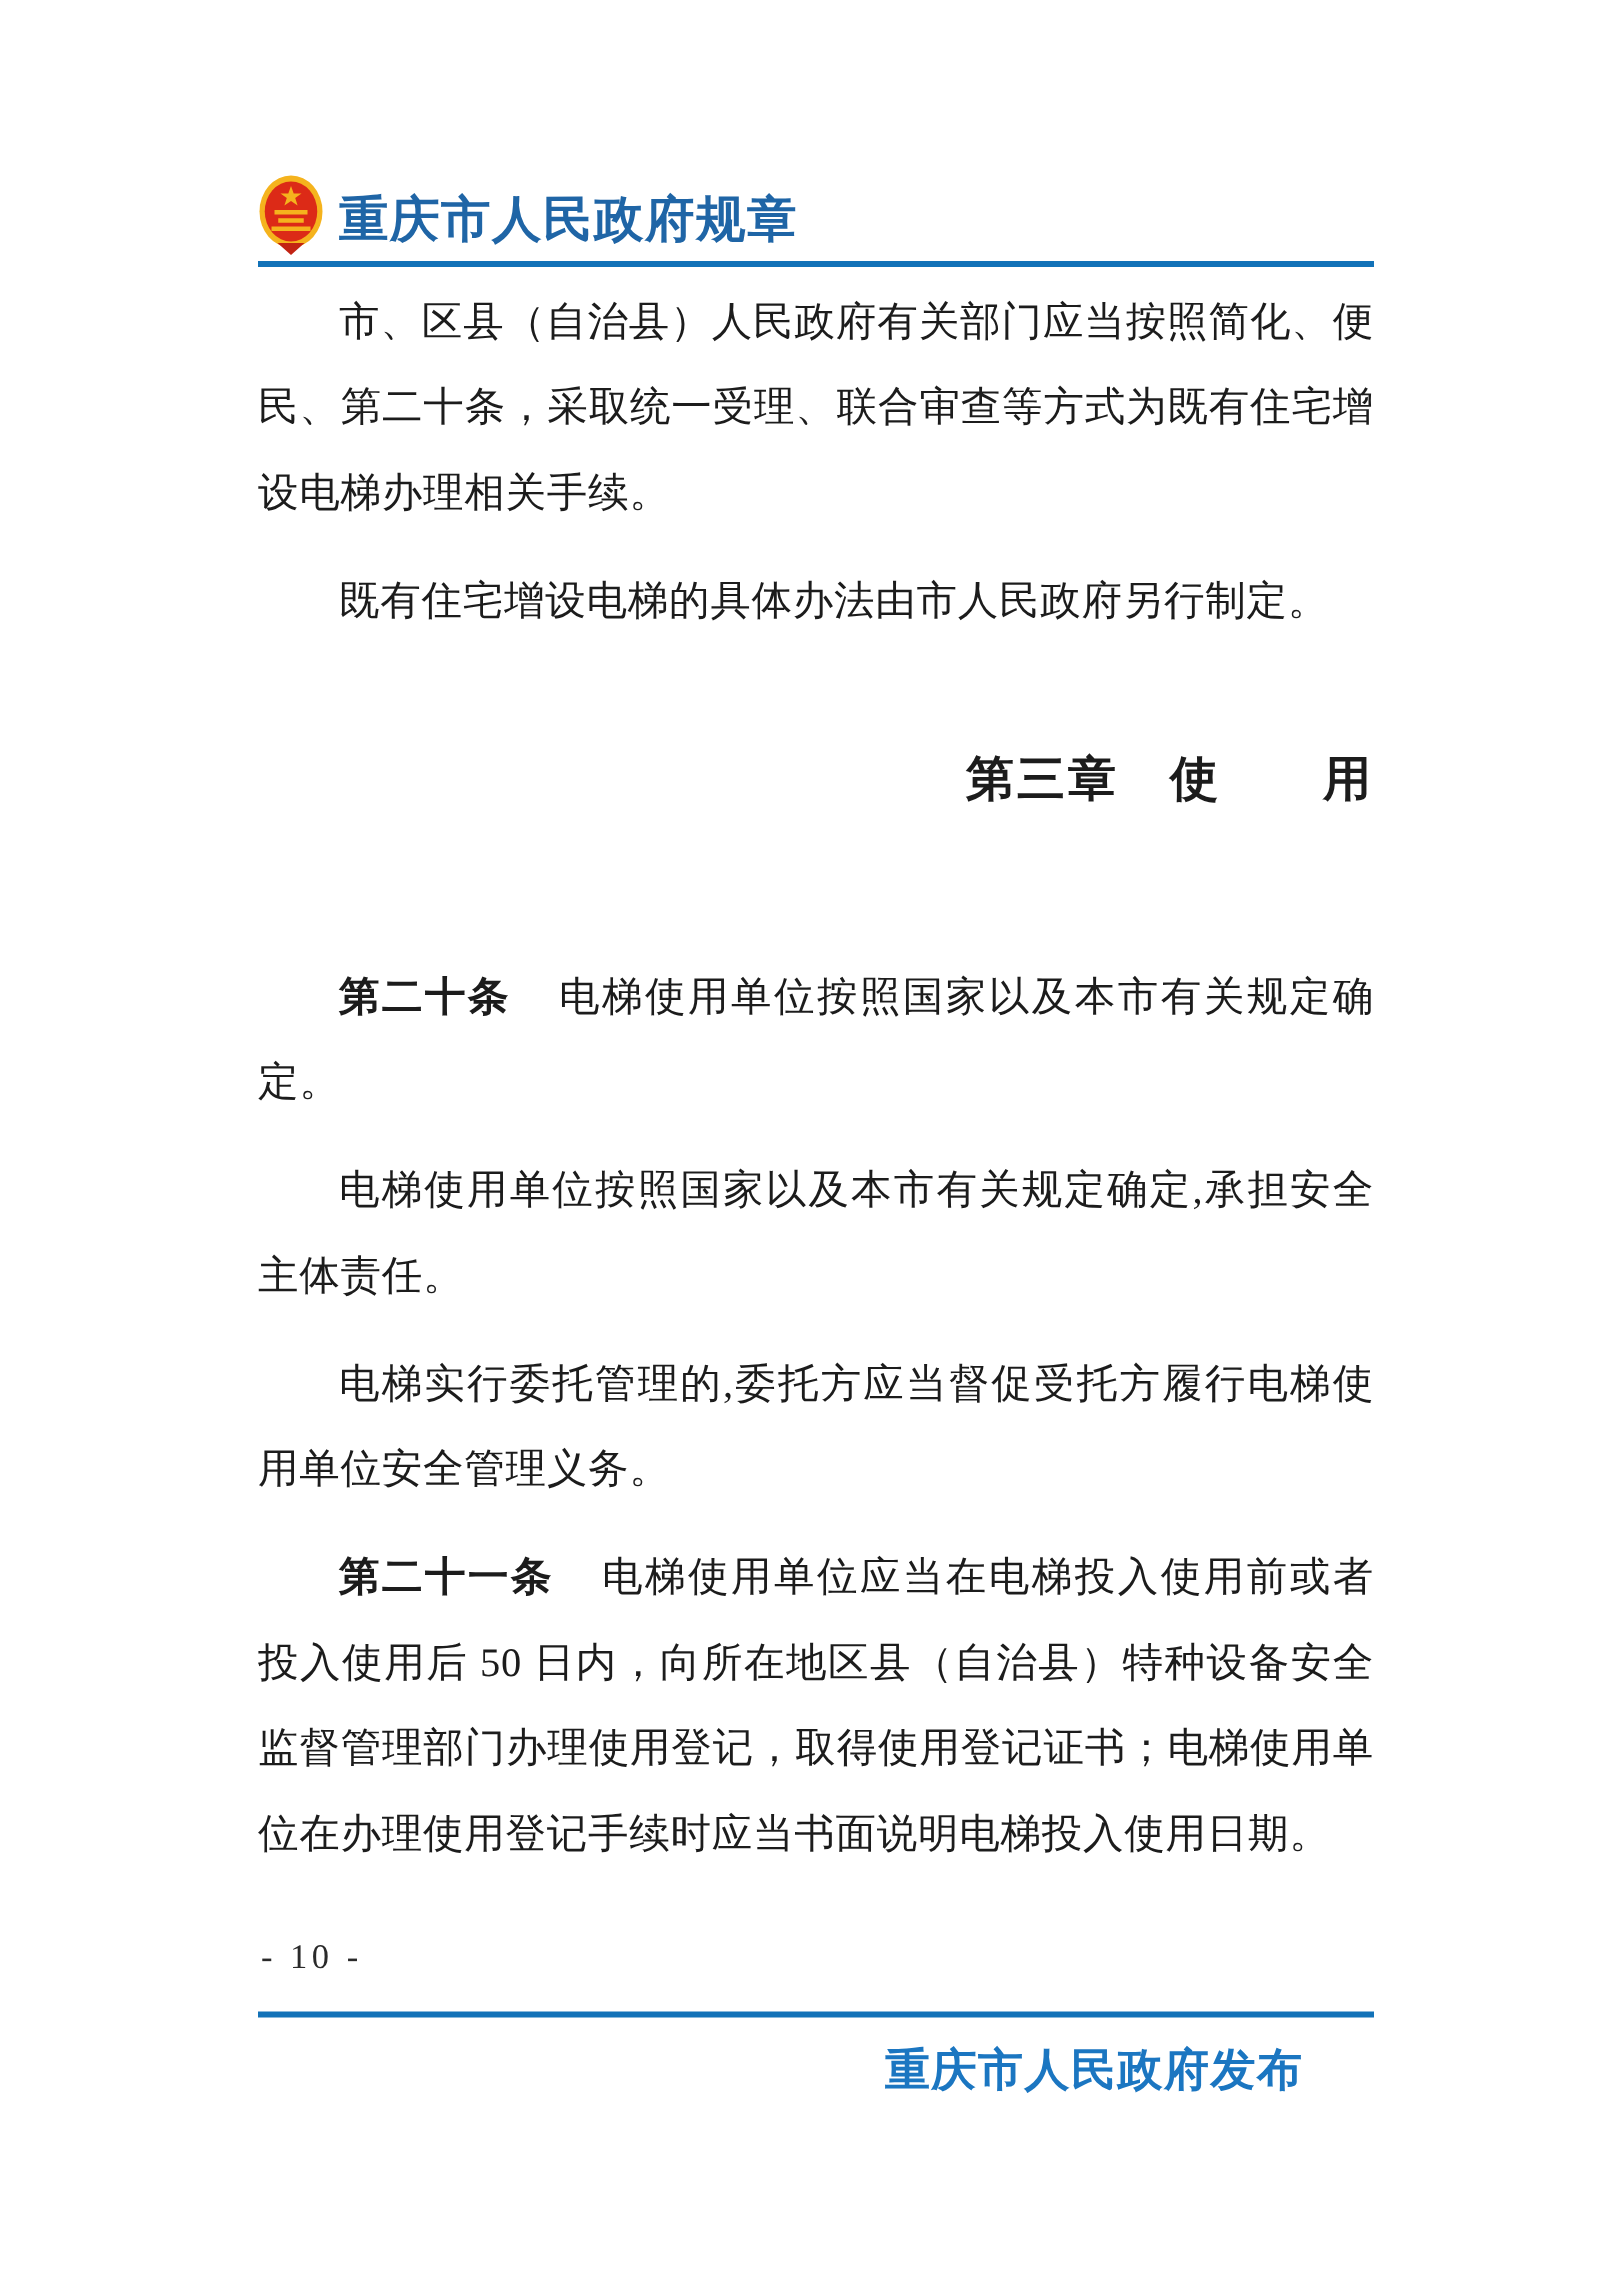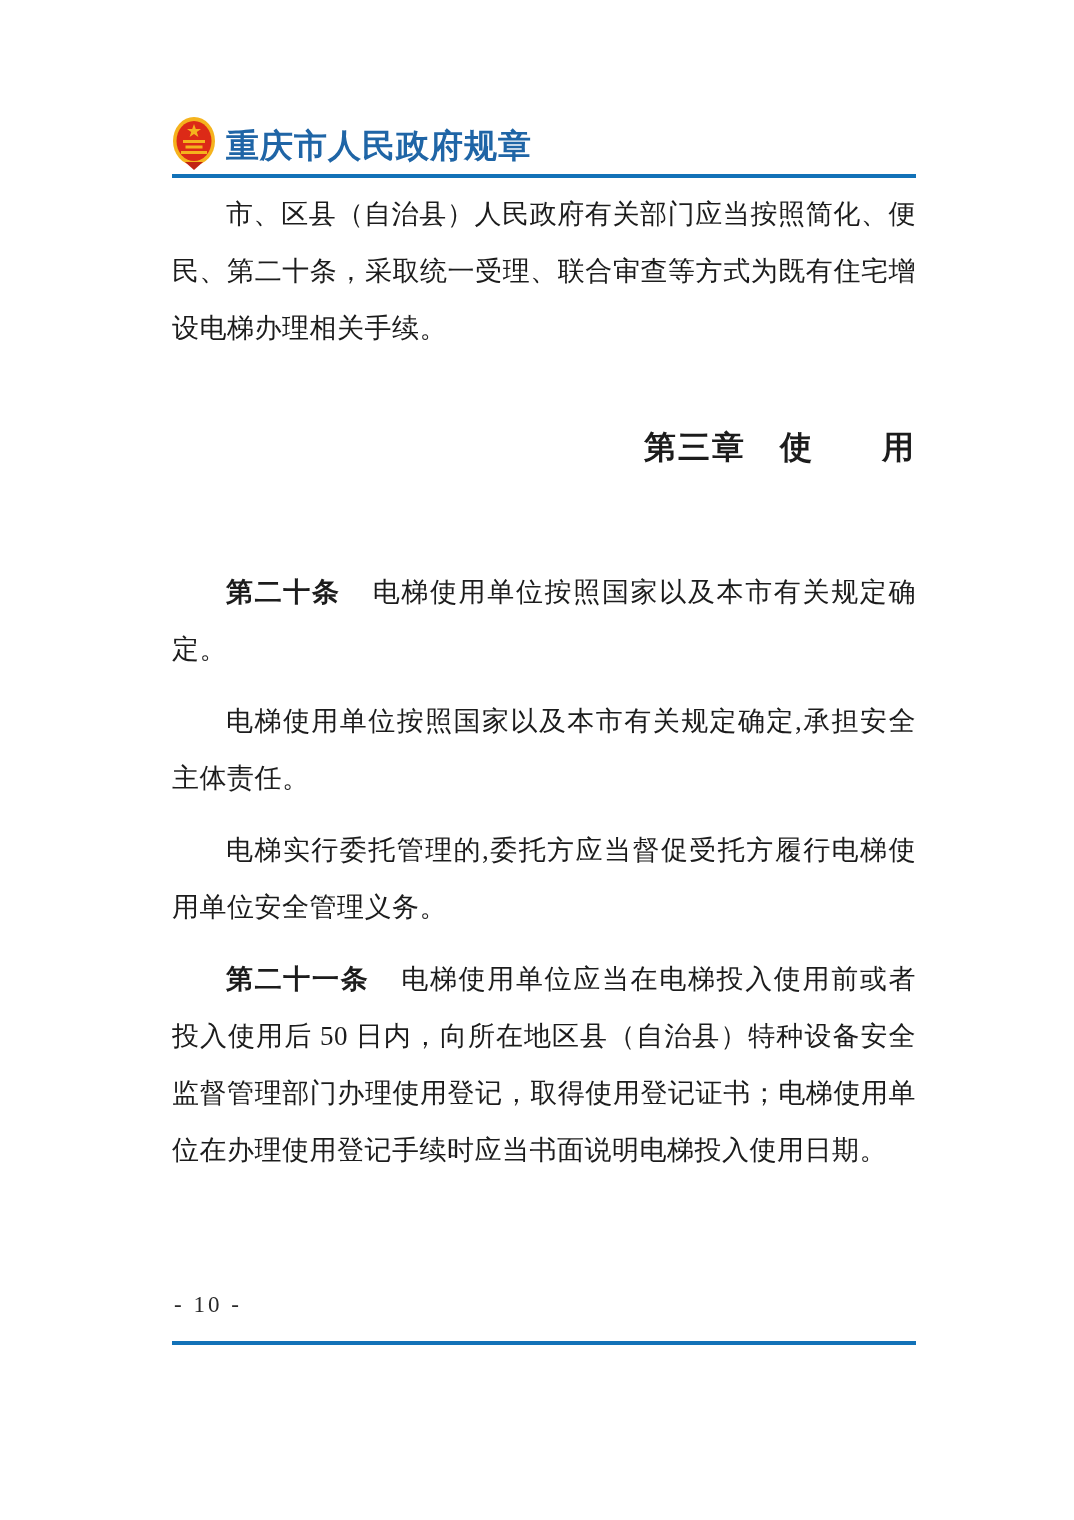--- a/index.html
+++ b/index.html
@@ -119,26 +119,28 @@
       <rect x="13.5" y="29.5" width="17" height="3" fill="#f5b31d"></rect>
       <rect x="9" y="35" width="26" height="3" fill="#f5b31d"></rect>
       <path d="M13 46 L22 54 L31 46 Z" fill="#c22314"></path>
     </svg>
     <div class="header-title">重庆市人民政府规章</div>
   </div>
   <div class="header-rule"></div>
 
   <div class="content">
     <p>市、区县（自治县）人民政府有关部门应当按照简化、便民、第二十条，采取统一受理、联合审查等方式为既有住宅增设电梯办理相关手续。</p>
+    <p>既有住宅增设电梯的具体办法由市人民政府另行制定。</p>
 
     <div class="chapter-heading">第三章　使　　用</div>
 
     <p><span class="article-label">第二十条</span><span>电梯使用单位按照国家以及本市有关规定确定。</span></p>
     <p>电梯使用单位按照国家以及本市有关规定确定,承担安全主体责任。</p>
     <p>电梯实行委托管理的,委托方应当督促受托方履行电梯使用单位安全管理义务。</p>
 
     <p><span class="article-label">第二十一条</span><span>电梯使用单位应当在电梯投入使用前或者投入使用后 50 日内，向所在地区县（自治县）特种设备安全监督管理部门办理使用登记，取得使用登记证书；电梯使用单位在办理使用登记手续时应当书面说明电梯投入使用日期。</span></p>
   </div>
 
   <div class="page-number">- 10 -</div>
   <div class="footer-rule"></div>
+  <div class="footer-publisher">重庆市人民政府发布</div>
 
 </div>
 
 </body></html>

